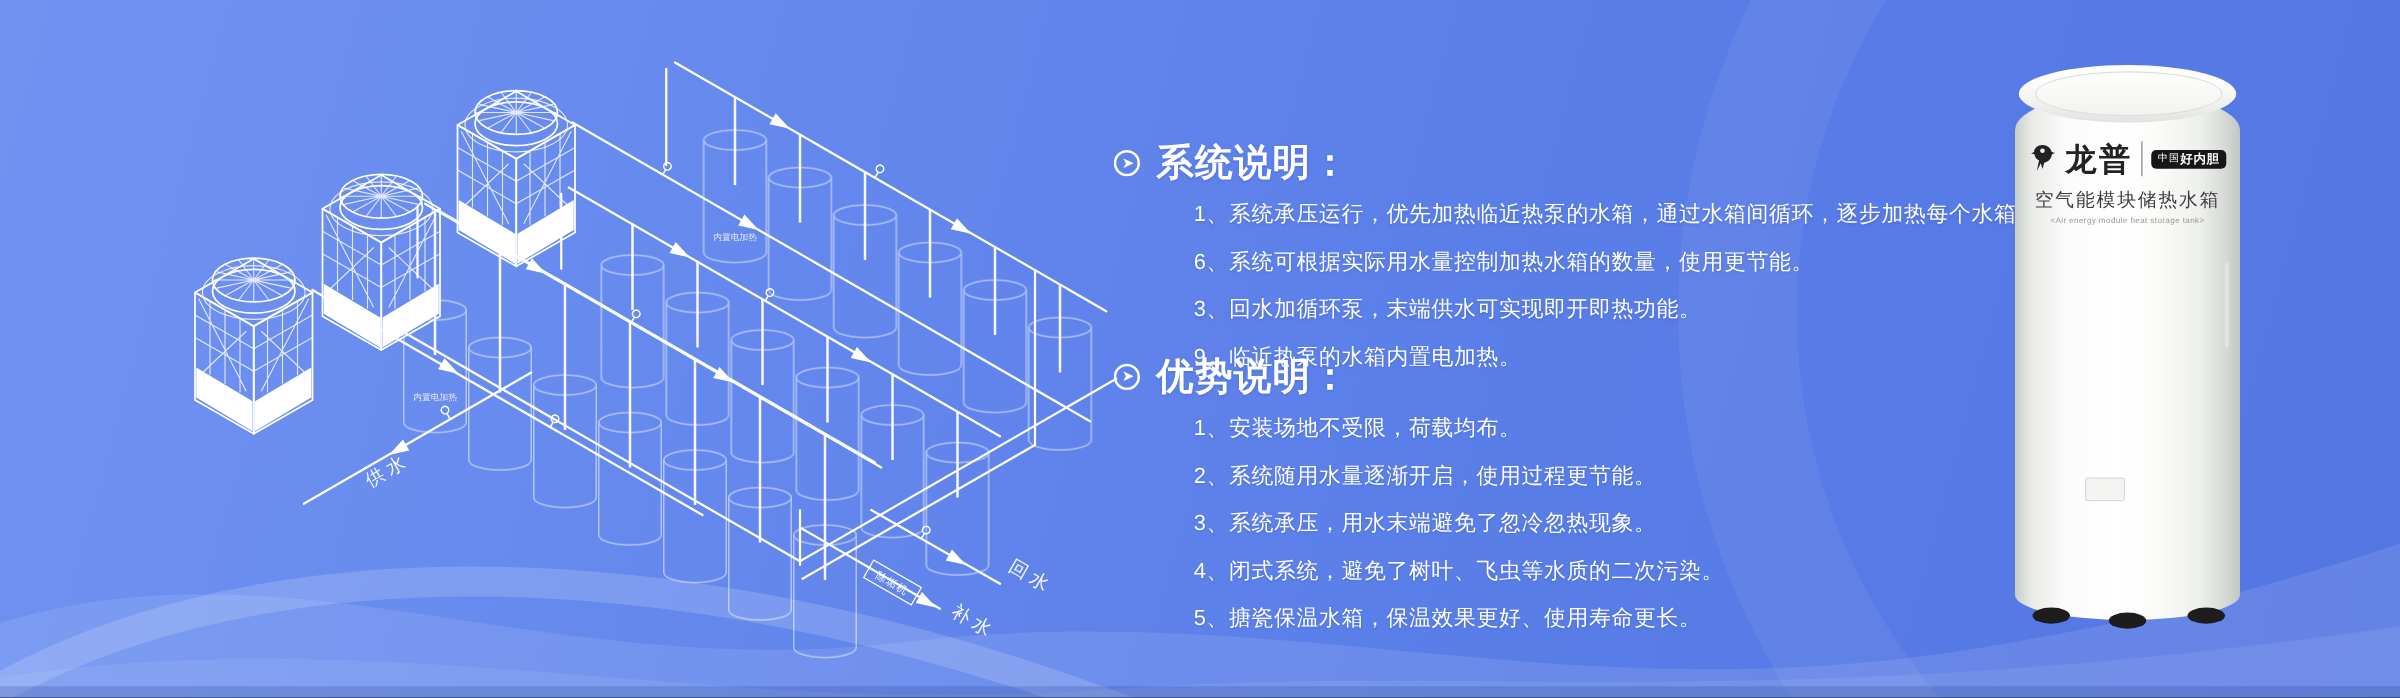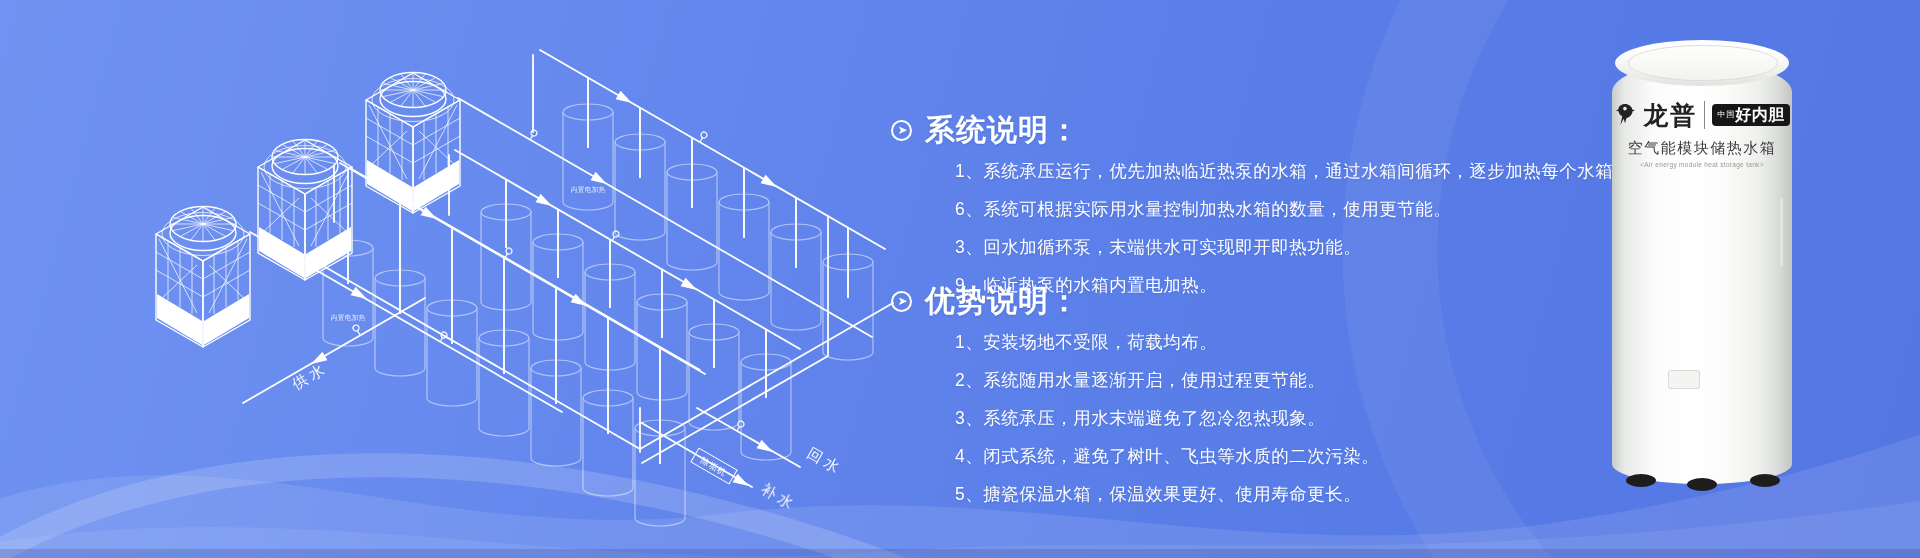--- a/index.html
+++ b/index.html
@@ -28,37 +28,37 @@
   .sec2{top:171px}
   .sec-head{display:flex;align-items:center;gap:13px;height:28px}
   .sec-icon{width:21px;height:21px;border:2.5px solid #fff;border-radius:50%;
     display:flex;align-items:center;justify-content:center;flex:0 0 auto;
     font-size:12px;line-height:1;color:#fff;padding-left:2px;box-sizing:border-box}
   .sec-title{font-size:30px;font-weight:bold;letter-spacing:1px;text-shadow:0 1px 2px rgba(30,60,150,.25)}
   .sec-list{list-style:none;margin:8px 0 0 64px;padding:0}
   .sec-list li{font-size:17.5px;line-height:38px;white-space:nowrap;letter-spacing:.5px;
     text-shadow:0 1px 2px rgba(30,60,150,.2)}
   
-  .product{position:absolute;left:1612px;top:40px;width:180px;height:464px;}
+  .product{position:absolute;left:1612px;top:52px;width:180px;height:464px;}
   .tank-body{position:absolute;top:22px;left:0;width:180px;height:422px;
     border-radius:90px 90px 90px 90px/30px 30px 20px 20px;
     background:linear-gradient(90deg,#c8ccc9 0%,#e8eae7 7%,#fafbfa 22%,#ffffff 46%,#fbfcfa 63%,#eef0ed 82%,#d7dad7 93%,#c2c6c3 100%);
   }
   .tank-cap{position:absolute;top:0;left:3px;width:174px;height:46px;border-radius:50%;
     background:linear-gradient(180deg,#ffffff 20%,#f1f2f0 65%,#e1e3e0 100%);}
   .tank-cap-inner{position:absolute;top:5px;left:13px;width:148px;height:34px;border-radius:50%;
     border:1px solid #dddfdc;background:linear-gradient(180deg,#fefefd,#f2f3f1);}
   .tank-label{position:absolute;top:58px;left:0;width:180px;display:flex;flex-direction:column;align-items:center;}
   .logo-row{display:flex;align-items:center;gap:7px;height:34px}
   .brand-eagle{width:22px;height:24px}
   .brand-name{font-size:25px;font-weight:bold;color:#232323;letter-spacing:2px}
   .logo-div{width:1px;height:28px;background:#8a8a8a}
   .badge{background:#161616;border-radius:4px;padding:2px 5px;display:flex;align-items:center;line-height:1.1}
   .badge-top{color:#fff;font-size:8px;letter-spacing:1px}
-  .badge-bottom{color:#fff;font-size:16px;font-weight:bold;letter-spacing:.5px}
+  .badge-bottom{color:#fff;font-size:10px;font-weight:bold;letter-spacing:.5px}
   .tank-name{margin-top:7px;font-size:15px;color:#3d3d3d;letter-spacing:1.5px;white-space:nowrap}
   .tank-name-en{margin-top:3px;font-size:6.5px;color:#979797;letter-spacing:.3px;white-space:nowrap}
   .tank-seam{position:absolute;right:9px;top:158px;width:3px;height:68px;background:#e2e4e1;border-radius:2px}
   .tank-plate{position:absolute;left:56px;top:330px;width:30px;height:17px;background:#f4f5f3;border:1px solid #d9dbd8;border-radius:2px}
   .tank-foot{position:absolute;width:30px;height:13px;background:#1d1d1d;border-radius:50%;top:434px}
   .foot-l{left:14px}.foot-c{left:75px;top:438px}.foot-r{left:138px}
 </style>
 </head>
 <body>
 

